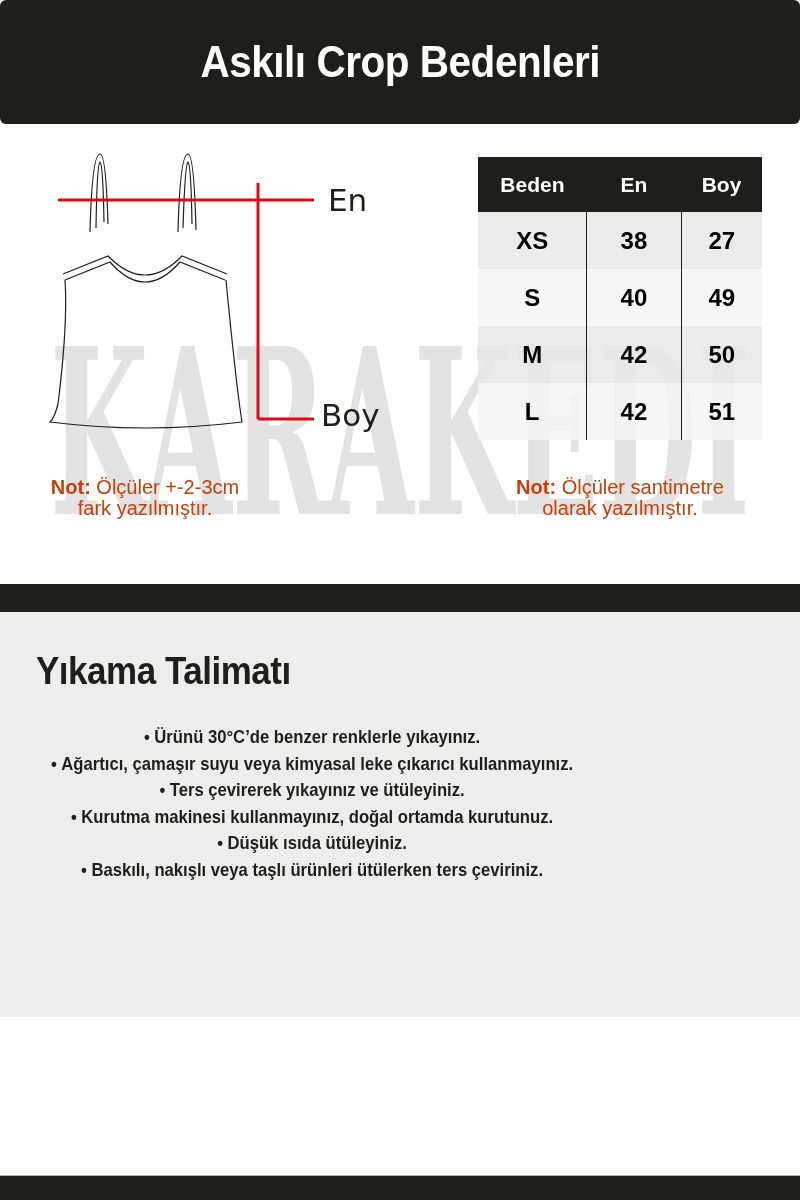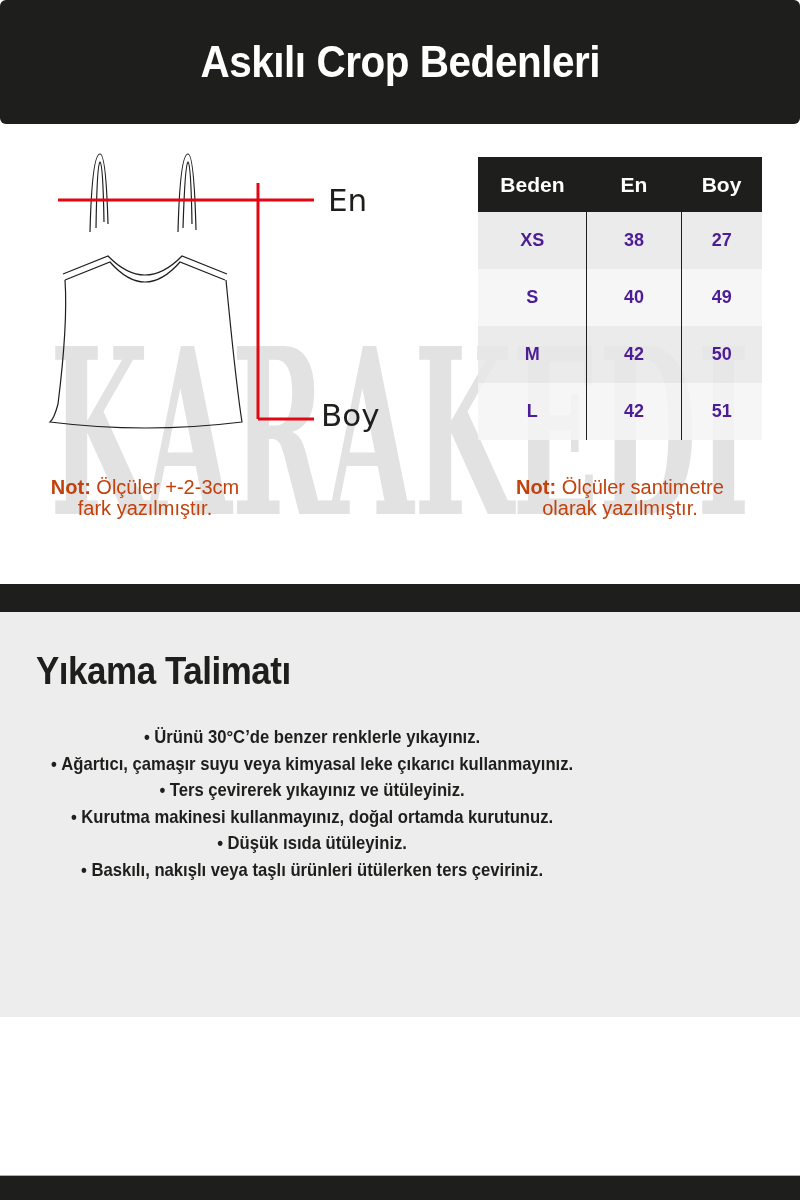--- a/index.html
+++ b/index.html
@@ -7,21 +7,21 @@
   .top-banner { position: absolute; left: 0; top: 0; width: 800px; height: 124px; background: #1e1e1c; display: flex; align-items: center; justify-content: center; border-radius: 6px; }
   .top-banner h1 { margin: 0; color: #ffffff; font-size: 44px; font-weight: 700; letter-spacing: -0.5px; font-family: "Liberation Sans", sans-serif; transform: scaleX(0.92); }
   .size-section { position: absolute; left: 0; top: 124px; width: 800px; height: 460px; background: #ffffff; overflow: hidden; }
   .watermark { position: absolute; left: 30px; top: 100px; width: 740px; height: 340px; z-index: 0; }
   .garment { position: absolute; left: 0; top: 0; z-index: 1; }
   .lbl-en, .lbl-boy { position: absolute; font-size: 31px; color: #1e1e1c; font-family: "DejaVu Sans", sans-serif; z-index: 2; }
   .lbl-en { left: 328px; top: 58px; }
   .lbl-boy { left: 321px; top: 273px; }
   .size-table { position: absolute; left: 478px; top: 33px; width: 284px; border-collapse: collapse; z-index: 2; }
   .size-table th { background: #1e1e1c; color: #fff; height: 55px; font-size: 21px; font-weight: 700; padding: 0; margin-left: 20px; }
-  .size-table td { height: 57px; font-size: 18px; font-weight: 700; color: #4c1d95; text-align: center; padding: 0; }
+  .size-table td { height: 57px; font-size: 24px; font-weight: 700; color: #000000; text-align: center; padding: 0; }
   .size-table tr:nth-child(odd) td { background: rgba(232,232,232,0.85); }
   .size-table tr:nth-child(even) td { background: rgba(244,244,244,0.85); }
   .size-table td.c2, .size-table td.c3 { border-left: 1.5px solid #1e1e1c; }
   .size-table .c1 { width: 109px; }
   .size-table .c2 { width: 94px; }
   .size-table .c3 { width: 81px; }
   .note { position: absolute; font-size: 20px; color: #c2410c; text-align: center; line-height: 21px; z-index: 2; }
   .note b { font-weight: 700; }
   .note-left { left: 45px; top: 353px; width: 200px; }
   .note-right { left: 510px; top: 353px; width: 220px; }

